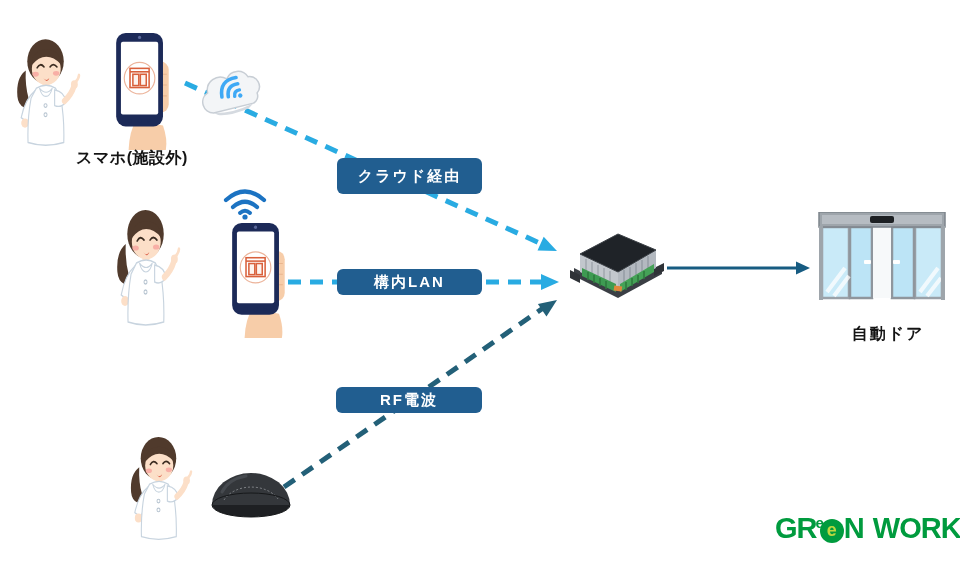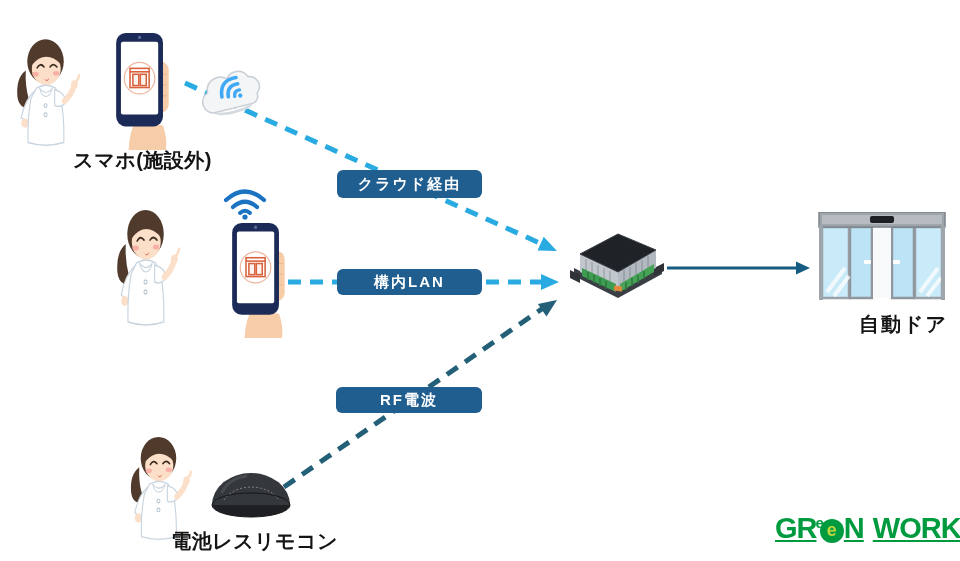--- a/index.html
+++ b/index.html
@@ -3,33 +3,33 @@
 <meta charset="utf-8">
 <style>
   html,body{margin:0;padding:0;background:#ffffff;}
   .canvas{
     position:relative;width:960px;height:561px;background:#ffffff;overflow:hidden;
     font-family:"Liberation Sans","DejaVu Sans",sans-serif;
   }
   .arrows{position:absolute;left:0;top:0;z-index:1;}
   .node{position:absolute;z-index:2;}
   .node-label{
-    position:absolute;z-index:2;font-size:20px;font-weight:700;color:#141414;
-    text-align:right;letter-spacing:.5px;line-height:1.2;white-space:nowrap;
+    position:absolute;z-index:2;font-size:16px;font-weight:700;color:#141414;
+    text-align:center;letter-spacing:.5px;line-height:1.2;white-space:nowrap;
   }
   .badge{
     position:absolute;z-index:3;background:#215E90;color:#ffffff;border-radius:6px;
     display:flex;align-items:center;justify-content:center;
     font-size:15px;font-weight:700;letter-spacing:2px;
   }
   .logo{
     position:absolute;left:775px;top:514px;z-index:2;display:flex;align-items:flex-end;
     color:#009B3E;font-weight:800;font-size:29px;letter-spacing:-1px;line-height:1;
   }
-  .lg{display:inline-block;text-decoration:underline;}
+  .lg{display:inline-block;}
   .lg-sup{display:inline-block;font-size:15px;font-weight:800;margin:0 -1px 13px -1px;}
   .lg-circ{
     width:24px;height:24px;border-radius:50%;background:#009B3E;flex:0 0 auto;
     display:flex;align-items:center;justify-content:center;margin:0 0 0 -2px;
   }
   .lg-circ-e{color:#BCD740;font-size:18px;font-weight:800;line-height:1;margin-top:-2px;letter-spacing:0;}
   .lg-works{margin-left:9px;}
 </style>
 </head>
 <body>
@@ -132,23 +132,22 @@
   <svg class="node" style="left:120px;top:428px" width="74" height="114" viewBox="0 0 100 128" preserveAspectRatio="none">
     <use href="#nurse"></use>
   </svg>
   <svg class="node" style="left:208px;top:456px" width="86" height="62" viewBox="0 0 86 62">
     <ellipse cx="43" cy="49" rx="39" ry="12" fill="#1E2023"></ellipse>
     <path d="M4,49 a39,32 0 0 1 78,0 z" fill="#34373B"></path>
     <path d="M14,36 a34,26 0 0 1 24,-16" stroke="#4B4F55" stroke-width="3" fill="none" stroke-linecap="round" opacity="0.8"></path>
     <path d="M16,44 a30,22 0 0 1 54,-1" stroke="#9FA3A7" stroke-width="1" fill="none" stroke-dasharray="2 2" opacity="0.7"></path>
     <ellipse cx="43" cy="49" rx="39" ry="12" fill="none" stroke="#16181A" stroke-width="1"></ellipse>
   </svg>
-  <div class="node-label" style="left:163px;top:529px;width:175px">電池レスリモコン</div>
-
-  <div class="badge" style="left:337px;top:170px;width:145px;height:28px">クラウド経由</div>
+
+  <div class="badge" style="left:337px;top:158px;width:145px;height:36px">クラウド経由</div>
   <div class="badge" style="left:337px;top:269px;width:145px;height:26px">構内LAN</div>
   <div class="badge" style="left:336px;top:387px;width:146px;height:26px">RF電波</div>
 
   <svg class="node" style="left:566px;top:220px" width="102" height="84" viewBox="0 0 102 84">
     <polygon points="8,48 52,70 96,46 96,54 52,78 8,56" fill="#3A3E44"></polygon>
     <polygon points="4,50 14,55 14,63 4,58" fill="#2F3237"></polygon>
     <polygon points="88,48 98,43 98,51 88,56" fill="#2F3237"></polygon>
     <polygon points="14,34 52,52 52,70 14,52" fill="#C2C7CD"></polygon>
     <path d="M20,39 v16 M26,42 v16 M32,45 v16 M38,48 v16 M44,51 v16" stroke="#A9AFB6" stroke-width="2" fill="none"></path>
     <polygon points="52,52 90,30 90,48 52,70" fill="#B3B9C0"></polygon>
@@ -179,21 +178,21 @@
       <path d="M15,84 L30,64"></path>
       <path d="M101,80 L119,56"></path>
       <path d="M108,84 L122,66"></path>
     </g>
     <rect x="0" y="0" width="126" height="15" fill="#9EA5AB" stroke="#7E858C" stroke-width="1.5"></rect>
     <rect x="3" y="3" width="120" height="9" fill="#B6BCC2"></rect>
     <rect x="51" y="4" width="24" height="7" rx="2" fill="#1D2023"></rect>
     <rect x="0" y="14" width="4" height="74" fill="#9EA5AB"></rect>
     <rect x="122" y="14" width="4" height="74" fill="#9EA5AB"></rect>
   </svg>
-  <div class="node-label" style="left:828px;top:312px;width:120px;letter-spacing:2px">自動ドア</div>
+  <div class="node-label" style="left:828px;top:324px;width:120px;letter-spacing:2px">自動ドア</div>
 
   <div class="logo">
     <span class="lg">GR</span>
     <span class="lg-sup">e</span>
     <span class="lg-circ">
       <span class="lg-circ-e">e</span>
     </span>
     <span class="lg">N</span>
     <span class="lg lg-works">WORKS</span>
   </div>

